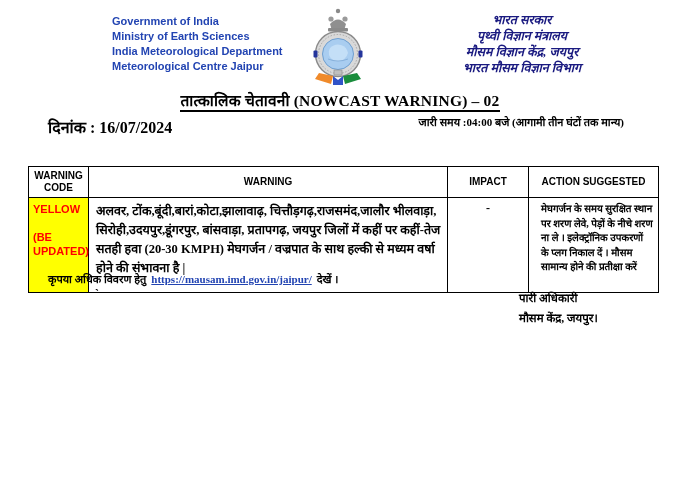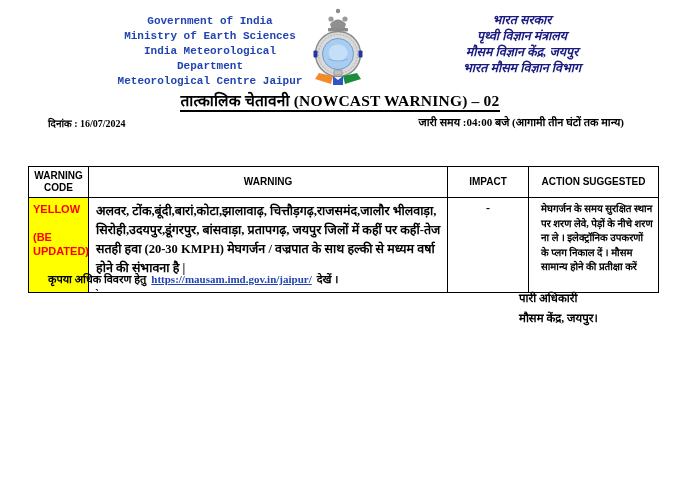--- a/index.html
+++ b/index.html
@@ -3,37 +3,37 @@
 <meta charset="utf-8">
 <style>
   html,body { margin:0; padding:0; background:#ffffff; }
   .page {
     position:relative; width:680px; height:481px; background:#ffffff;
     font-family:"Liberation Serif", serif; color:#000; overflow:hidden;
   }
 
   
   .hdr-en {
-    position:absolute; left:112px; top:14px; width:196px; text-align:center;
-    font-family:Liberation Mono, monospace; font-weight:bold;
+    position:absolute; left:112px; top:14px; width:196px; 
+    font-family:Liberation Sans, sans-serif; font-weight:bold;
     font-size:11px; line-height:15px; color:#2244b2;
   }
   .logo { position:absolute; left:306px; top:7px; width:64px; height:80px; }
   .hdr-hi {
     position:absolute; left:402px; top:12px; width:240px; text-align:center;
     font-weight:bold; font-size:12.5px; line-height:16px; color:#1a1a80;font-style:italic;
   }
 
   
   .title { position:absolute; left:0; top:89px; width:680px; text-align:center; }
   .title span {
     font-weight:bold; font-size:15.5px; letter-spacing:.2px;
     border-bottom:2px solid #000; padding-bottom:1px;
   }
-  .date-label  { position:absolute; left:48px;  top:116px; font-weight:bold; font-size:10px; }
+  .date-label  { position:absolute; left:48px;  top:116px; font-weight:bold; font-size:16px; }
   .issue-label { position:absolute; right:56px; top:114px; font-weight:bold; font-size:11px; }
 
   
   table.warning-table {
     position:absolute; left:28px; top:150px; width:630px;
     border-collapse:collapse; table-layout:fixed;margin-top:16px;
   }
   .warning-table th, .warning-table td { border:1px solid #000; }
   .warning-table th {
     font-family:"Liberation Sans", sans-serif; font-weight:bold; font-size:10px;

